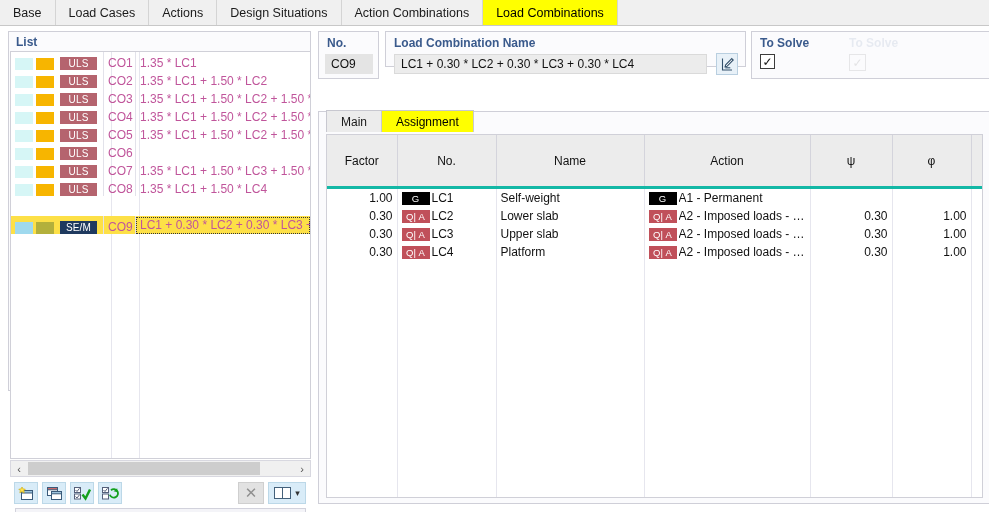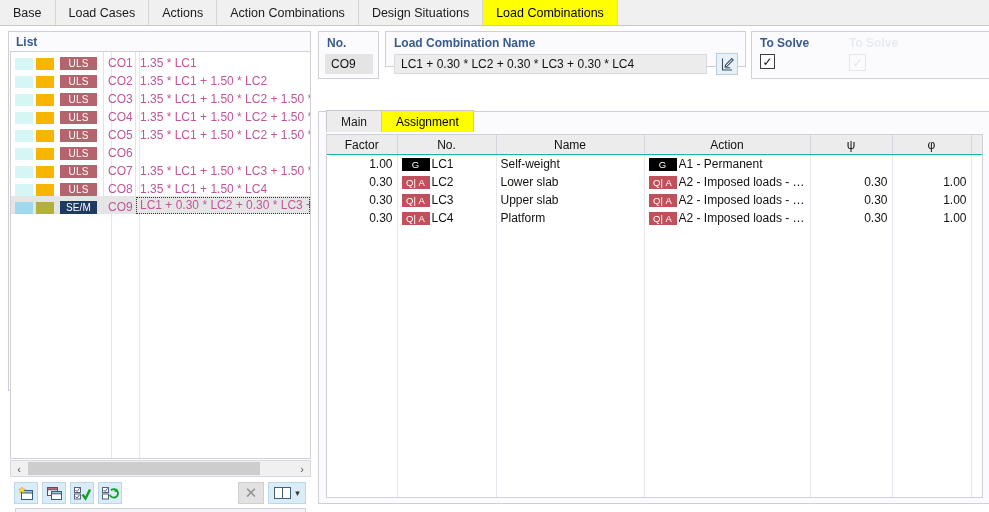--- a/index.html
+++ b/index.html
@@ -61,21 +61,22 @@
     overflow: hidden;
   }
   .lrow {
     position: relative;
     height: 18px;
     display: flex; align-items: flex-end;
     box-sizing: border-box;
     cursor: default;
   }
   .lrow.sel {
-    background: #e5e5e5;
+    background: #fde047;
+    margin-top: 20px;
   }
   .sw1, .sw2 {
     width: 18px; height: 12px;
     margin-left: 4px;
     flex: 0 0 auto;
   }
   .sw2 { margin-left: 3px; }
   .badge {
     margin-left: 6px;
     width: 37px; height: 13px;
@@ -320,26 +321,26 @@
   }
   table.grid {
     border-collapse: collapse;
     table-layout: fixed;
     width: 100%;
     font-size: 12px;
   }
   table.grid th {
     background: #ececec;
     border-right: 1px solid #d4d4dc;
-    border-bottom: 1px solid #14b8a6;
+    border-bottom: 3px solid #14b8a6;
     height: 19px;
     font-weight: normal;
     font-size: 12px;
     color: #111;
-    padding: 0;
+    padding: 16px;
     text-align: center;
   }
   table.grid td {
     border-right: 1px solid #e6e6ee;
     height: 18px;
     padding: 0 4px;
     color: #111;
     overflow: hidden;
     white-space: nowrap;
     vertical-align: middle;
@@ -361,22 +362,22 @@
   .tlabel { margin-left: 2px; overflow: hidden; text-overflow: ellipsis; white-space: nowrap; }
   tr.empty td { height: 18px; }
 </style>
 </head>
 <body>
 
 <div id="tabbar">
     <div class="toptab">Base</div>
     <div class="toptab">Load Cases</div>
     <div class="toptab">Actions</div>
+    <div class="toptab">Design Situations</div>
     <div class="toptab">Action Combinations</div>
-    <div class="toptab">Design Situations</div>
     <div class="toptab active">Load Combinations</div>
   </div>
 
 <div id="leftpanel">
   <div id="list-label">List</div>
 
   <div id="listbox">
     <div id="listgrid-a"></div>
     <div id="listgrid-b"></div>
     <div id="list-rows">

